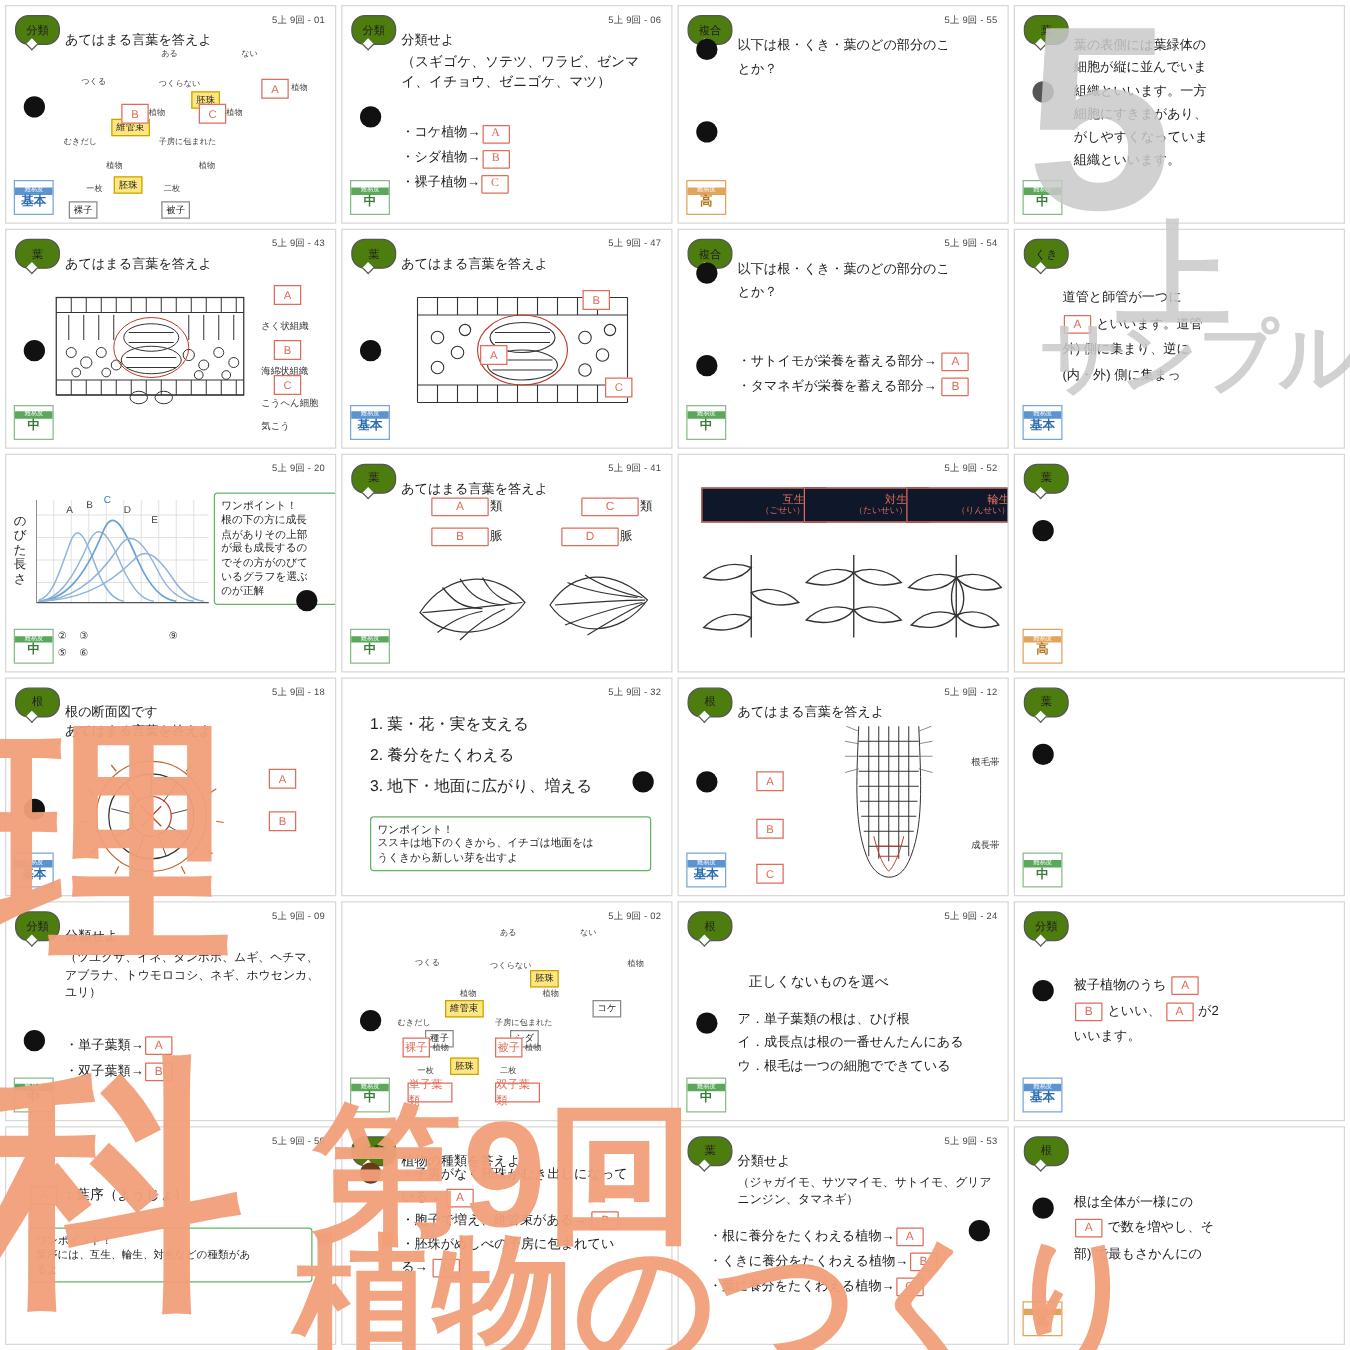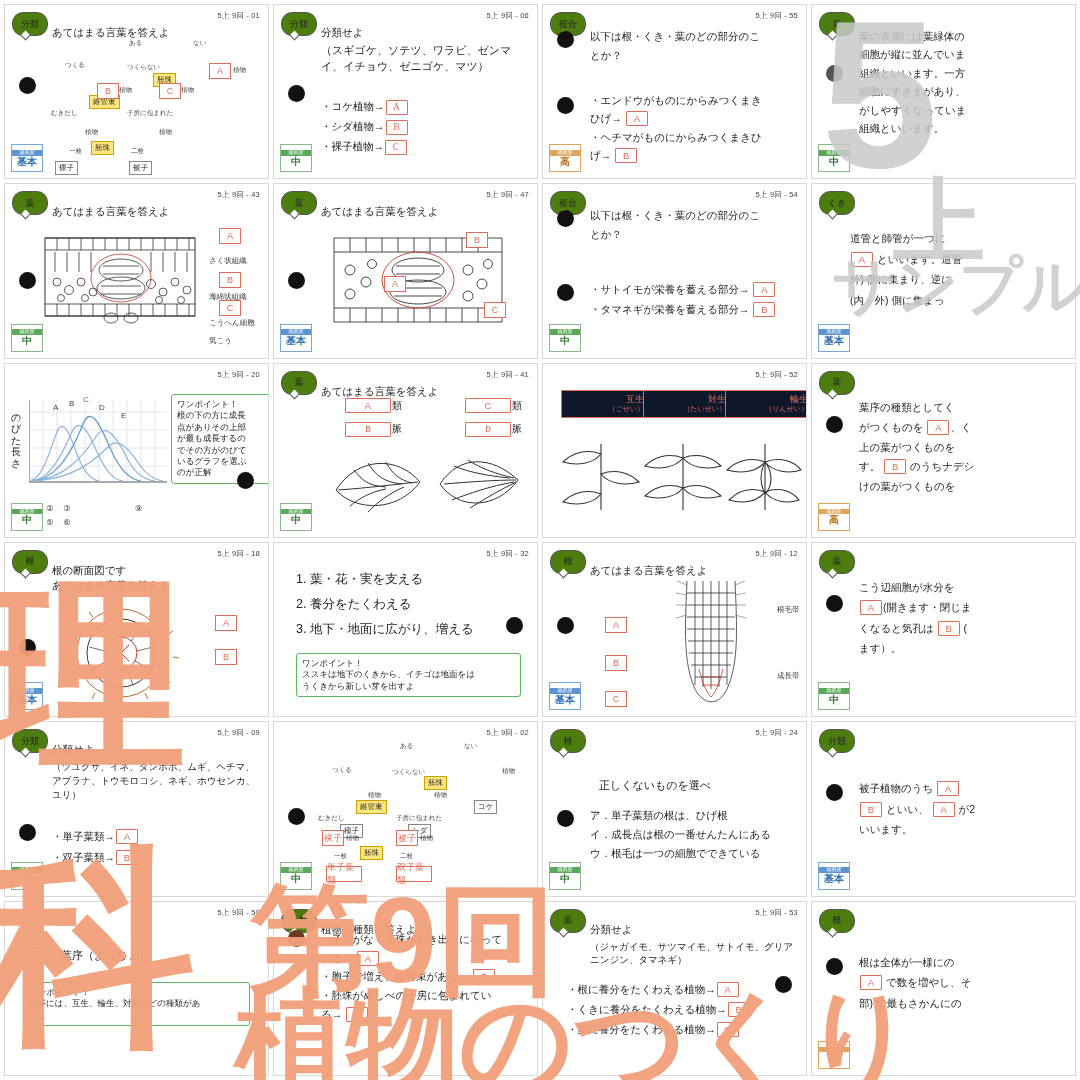--- a/index.html
+++ b/index.html
@@ -187,26 +187,20 @@
 
   <div class="card">
     <div class="topic">複合</div>
     <div class="qno">5上 9回 - 55</div>
     <div class="bullet" style="top:26px;"></div>
     <div style="position:absolute;left:47px;top:22px;right:6px;font-size:10.5px;line-height:1.8;">
       <div>以下は根・くき・葉のどの部分のこ</div>
       <div>とか？</div>
     </div>
     <div class="bullet" style="top:92px;"></div>
-    <div style="position:absolute;left:47px;top:86px;right:6px;font-size:10.5px;line-height:1.75;">
-      <div>・エンドウがものにからみつくまき</div>
-      <div>ひげ→ <span class="ansbox">A</span></div>
-      <div>・ヘチマがものにからみつくまきひ</div>
-      <div>げ→ <span class="ansbox">B</span></div>
-    </div>
     <div class="level kou">
       <span class="tag">難易度</span>
       <span class="val">高</span>
     </div>
   </div>
 
   <div class="card">
     <div class="topic">葉</div>
     <div class="bullet" style="top:60px;background:#555;"></div>
     <div style="position:absolute;left:47px;top:22px;right:2px;font-size:10.5px;line-height:1.75;">
@@ -390,21 +384,21 @@
   </div>
 
   <div class="card">
     <div class="topic">葉</div>
     <div class="qno">5上 9回 - 41</div>
     <div class="body">あてはまる言葉を答えよ</div>
     <div style="position:absolute;left:70px;top:34px;display:flex;gap:62px;">
       <div><span class="ansbox" style="min-width:38px;">A</span><span>類</span></div>
       <div><span class="ansbox" style="min-width:38px;">C</span><span>類</span></div>
     </div>
-    <div style="position:absolute;left:70px;top:58px;display:flex;gap:62px;font-family:Liberation Mono, monospace;">
+    <div style="position:absolute;left:70px;top:58px;display:flex;gap:46px;">
       <div><span class="ansbox" style="min-width:38px;">B</span><span>脈</span></div>
       <div><span class="ansbox" style="min-width:38px;">D</span><span>脈</span></div>
     </div>
     <svg style="position:absolute;left:54px;top:86px;" width="200" height="70" viewBox="0 0 200 70">
       <g fill="none" stroke="#333" stroke-width="1">
         <path d="M8 40 C30 6 70 6 92 32 C70 62 28 62 8 40 Z"></path>
         <path d="M10 40 C40 38 70 34 90 32"></path>
         <path d="M26 20 C34 30 40 36 58 37 M40 13 C48 26 56 32 74 34 M58 12 C64 24 72 30 84 33
                  M22 56 C32 48 42 42 58 39 M40 62 C50 52 60 44 76 37"></path>
         <path d="M112 34 C132 4 164 6 190 30 C168 60 130 60 112 34 Z"></path>
@@ -448,27 +442,20 @@
         <path d="M214 22 C208 34 210 46 214 54 C222 46 222 32 214 22 Z"></path>
         <path d="M214 52 C198 46 186 52 178 60 C192 64 206 62 214 52 Z"></path>
         <path d="M214 52 C230 46 242 52 248 60 C236 64 222 62 214 52 Z"></path>
       </g>
     </svg>
   </div>
 
   <div class="card">
     <div class="topic">葉</div>
     <div class="bullet" style="top:52px;"></div>
-    <div style="position:absolute;left:47px;top:34px;right:2px;font-size:10.5px;line-height:1.9;">
-      <div>葉序の種類としてく</div>
-      <div>がつくものを <span class="ansbox">A</span>、く</div>
-      <div>上の葉がつくものを</div>
-      <div>す。 <span class="ansbox">B</span> のうちナデシ</div>
-      <div>けの葉がつくものを</div>
-    </div>
     <div class="level kou">
       <span class="tag">難易度</span>
       <span class="val">高</span>
     </div>
   </div>
 
   <div class="card">
     <div class="topic">根</div>
     <div class="qno">5上 9回 - 18</div>
     <div class="body">根の断面図です
@@ -537,26 +524,20 @@
     <div class="plainlbl" style="left:234px;top:128px;">成長帯</div>
     <div class="level kihon">
       <span class="tag">難易度</span>
       <span class="val">基本</span>
     </div>
   </div>
 
   <div class="card">
     <div class="topic">葉</div>
     <div class="bullet" style="top:52px;"></div>
-    <div style="position:absolute;left:47px;top:34px;right:2px;font-size:10.5px;line-height:1.95;">
-      <div>こう辺細胞が水分を</div>
-      <div><span class="ansbox">A</span>(開きます・閉じま</div>
-      <div>くなると気孔は <span class="ansbox">B</span> (</div>
-      <div>ます）。</div>
-    </div>
     <div class="level chu">
       <span class="tag">難易度</span>
       <span class="val">中</span>
     </div>
   </div>
 
   <div class="card">
     <div class="topic">分類</div>
     <div class="qno">5上 9回 - 09</div>
     <div class="body">分類せよ</div>

